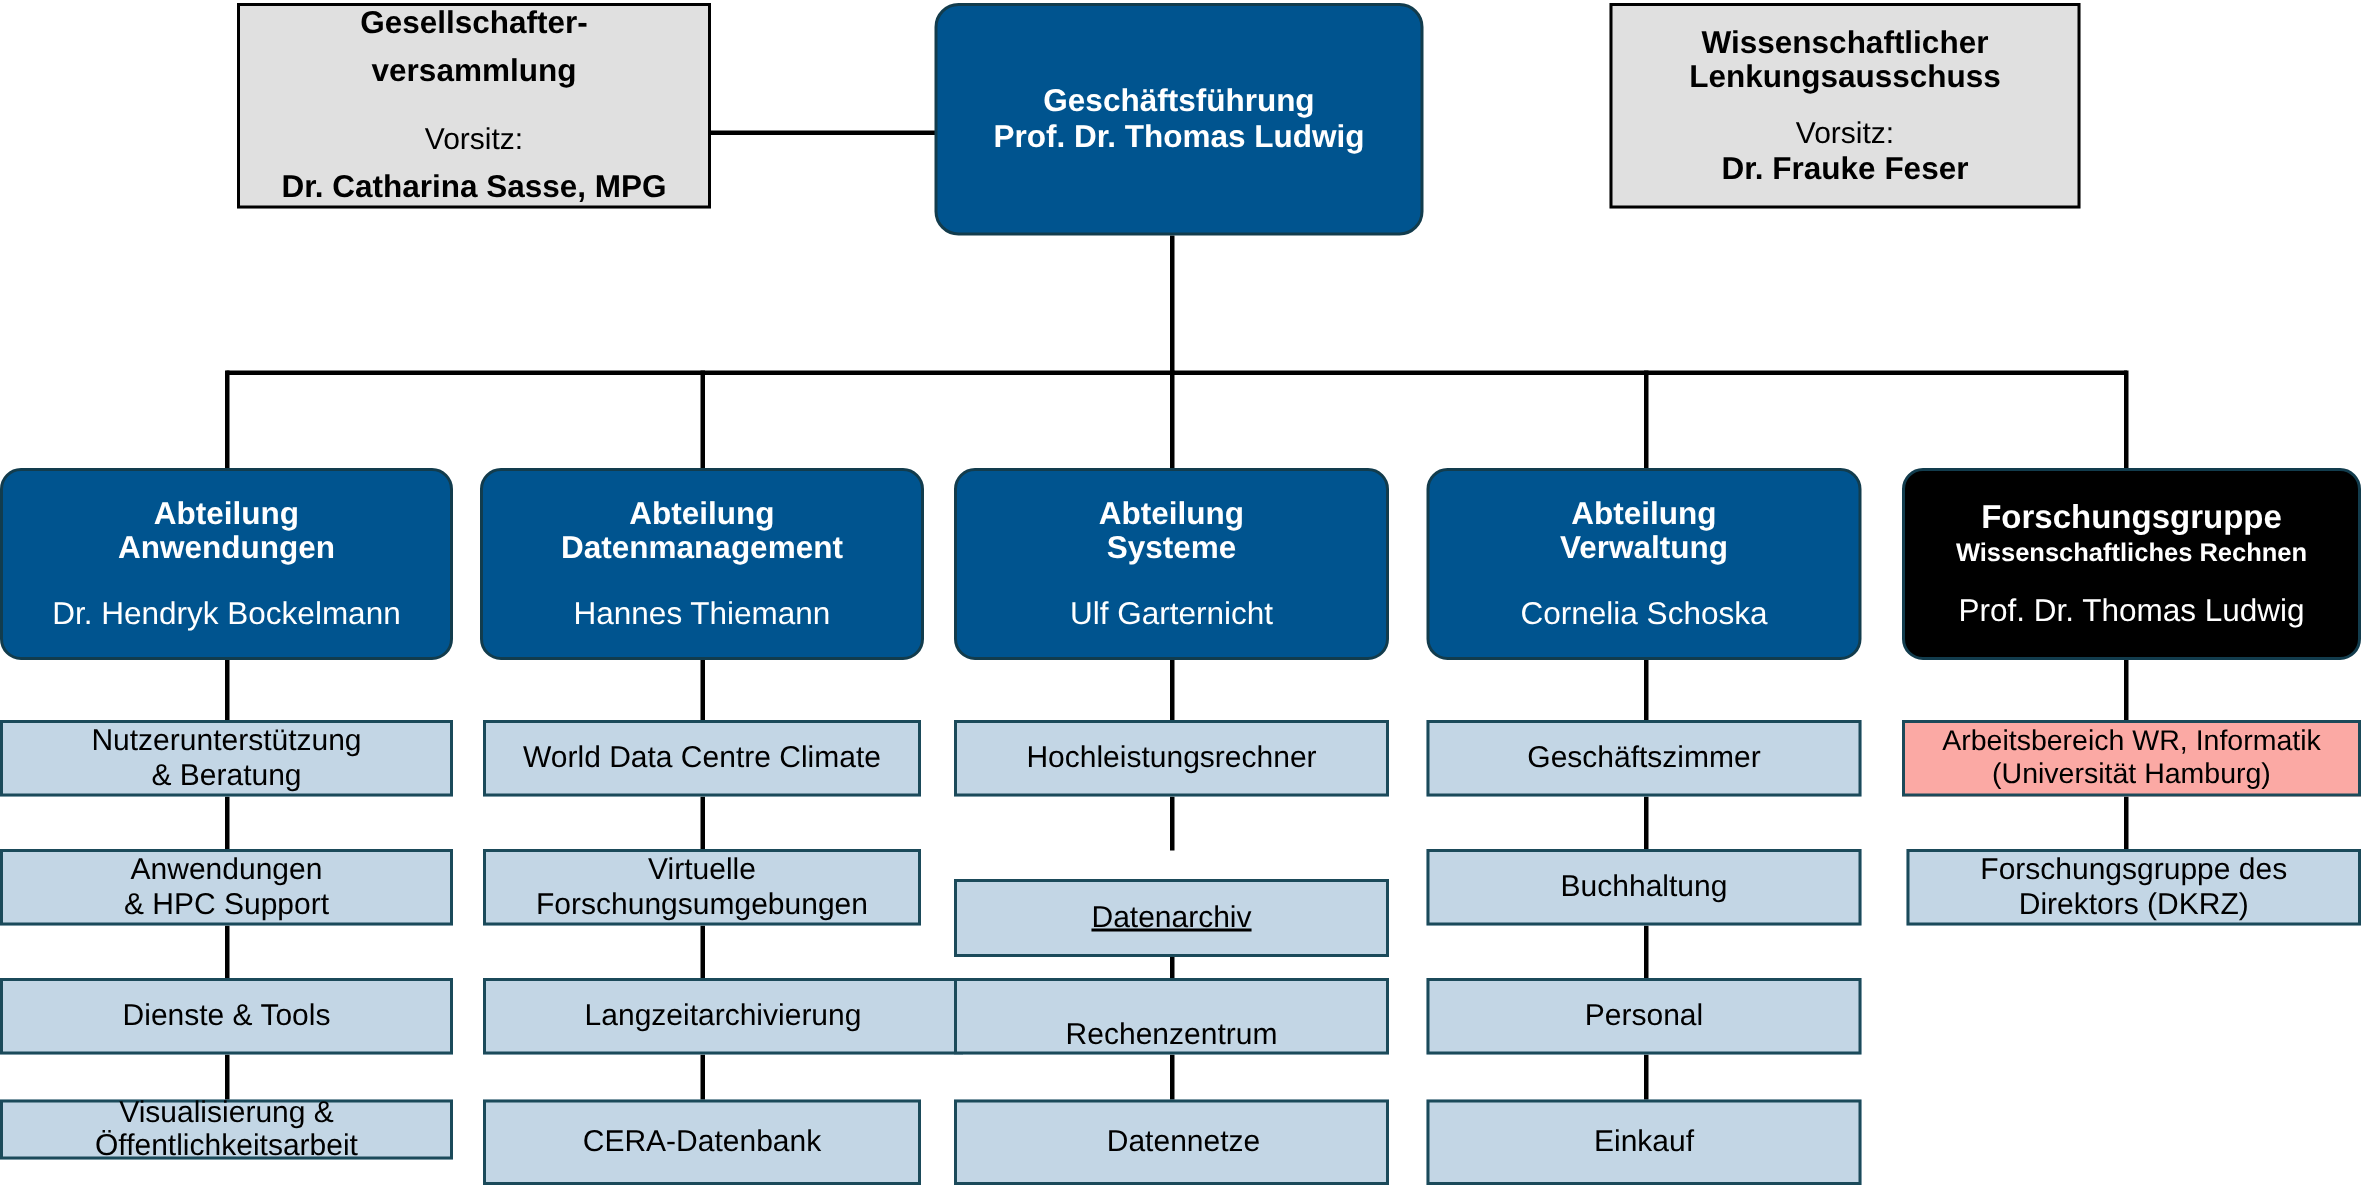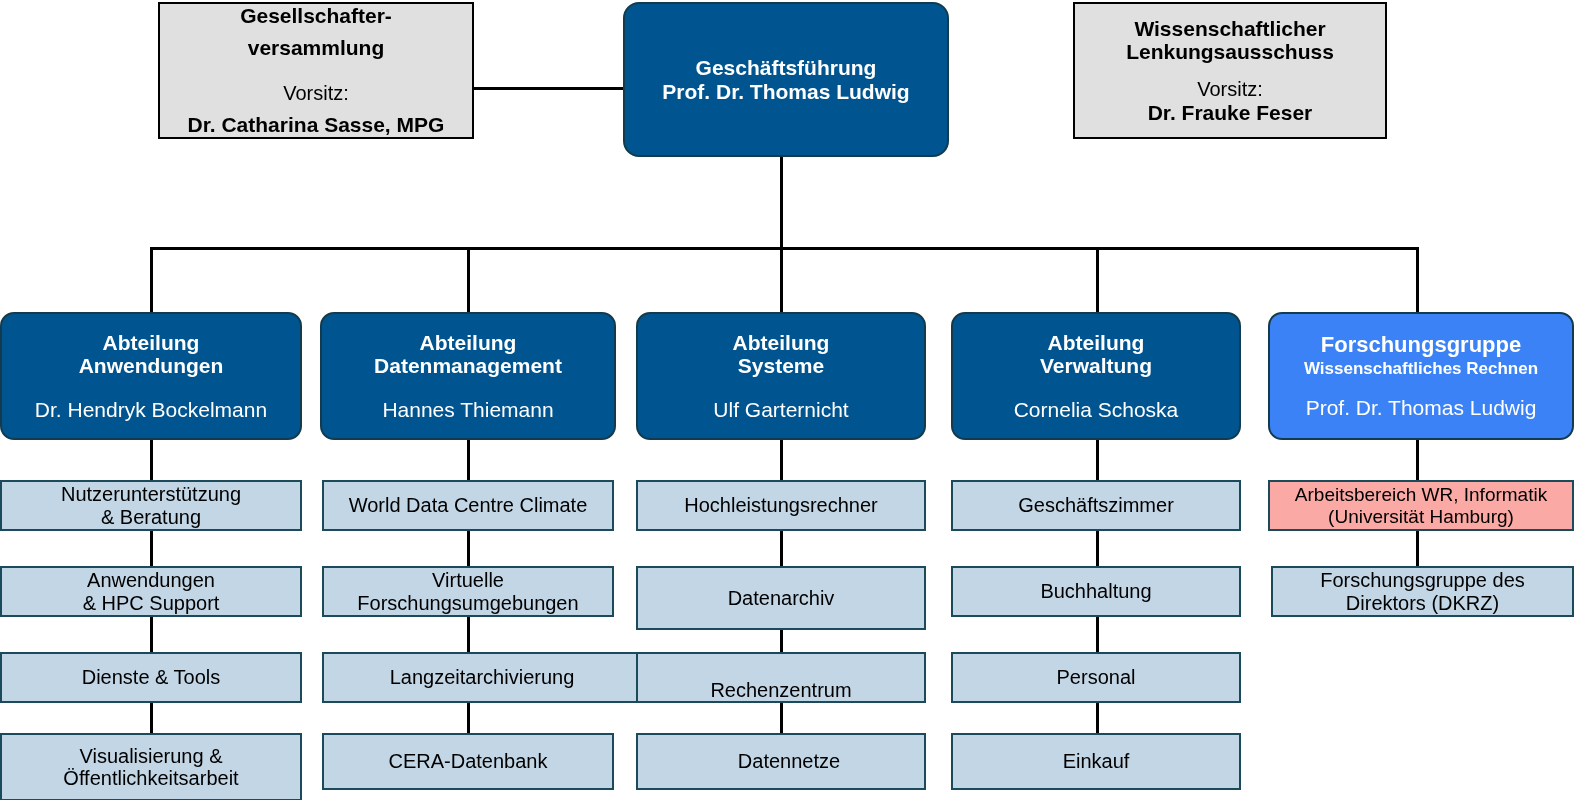--- a/index.html
+++ b/index.html
@@ -67,21 +67,21 @@
     font-size: 21px;
   }
   .unit.dept .title {
     font-size: 21px;
   }
   .unit.dept .person {
     margin-top: 20px;
   }
   
   .unit.research {
-    background: #3b82f6;
+    background: #000000;
     border: 2px solid #123c4d;
     border-radius: 14px;
     color: #ffffff;
   }
   .unit.research .title {
     font-weight: bold;
     font-size: 22px;
   }
   .unit.research .subtitle {
     font-weight: bold;
@@ -186,21 +186,21 @@
     <div>Nutzerunterstützung</div>
     <div>&amp; Beratung</div>
   </div>
   <div class="node sub" style="left:0px; top:566px; width:302px; height:51px;">
     <div>Anwendungen</div>
     <div>&amp; HPC Support</div>
   </div>
   <div class="node sub" style="left:0px; top:652px; width:302px; height:51px;">
     <div>Dienste &amp; Tools</div>
   </div>
-  <div class="node sub" style="left:0px; top:733px; width:302px; height:68px;">
+  <div class="node sub" style="left:0px; top:733px; width:302px; height:40px;">
     <div>Visualisierung &amp;</div>
     <div>Öffentlichkeitsarbeit</div>
   </div>
 
   <div class="node unit dept" style="left:320px; top:312px; width:296px; height:128px;">
     <div class="title">Abteilung</div>
     <div class="title">Datenmanagement</div>
     <div class="person">Hannes Thiemann</div>
   </div>
   <div class="node sub" style="left:322px; top:480px; width:292px; height:51px;">
@@ -218,21 +218,21 @@
   </div>
 
   <div class="node unit dept" style="left:636px; top:312px; width:290px; height:128px;">
     <div class="title">Abteilung</div>
     <div class="title">Systeme</div>
     <div class="person">Ulf Garternicht</div>
   </div>
   <div class="node sub" style="left:636px; top:480px; width:290px; height:51px;">
     <div>Hochleistungsrechner</div>
   </div>
-  <div class="node sub" style="left:636px; top:566px; width:290px; height:64px;">
+  <div class="node sub" style="left:636px; top:586px; width:290px; height:52px;text-decoration:underline;">
     <div>Datenarchiv</div>
   </div>
   <div class="node sub" style="left:636px; top:652px; width:290px; height:51px;justify-content:flex-end;">
     <div>Rechenzentrum</div>
   </div>
   <div class="node sub" style="left:636px; top:733px; width:290px; height:57px;padding-left:20px;">
     <div>Datennetze</div>
   </div>
 
   <div class="node unit dept" style="left:951px; top:312px; width:290px; height:128px;">

